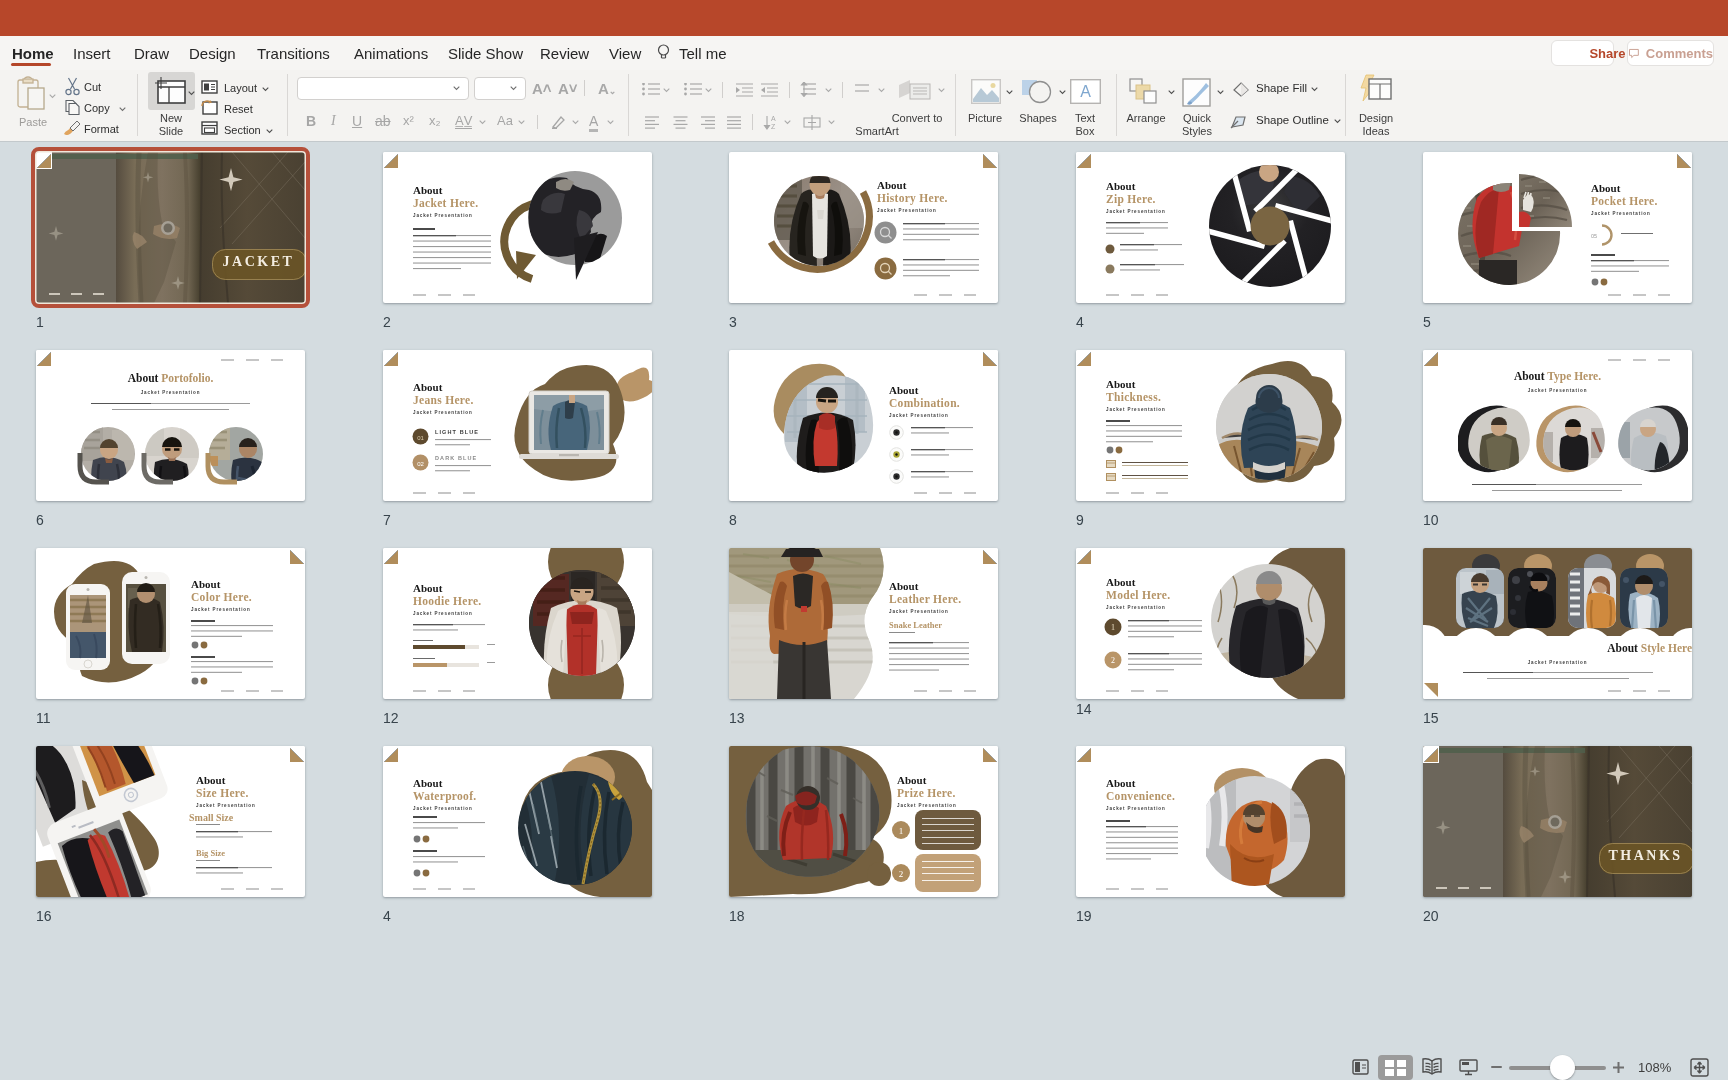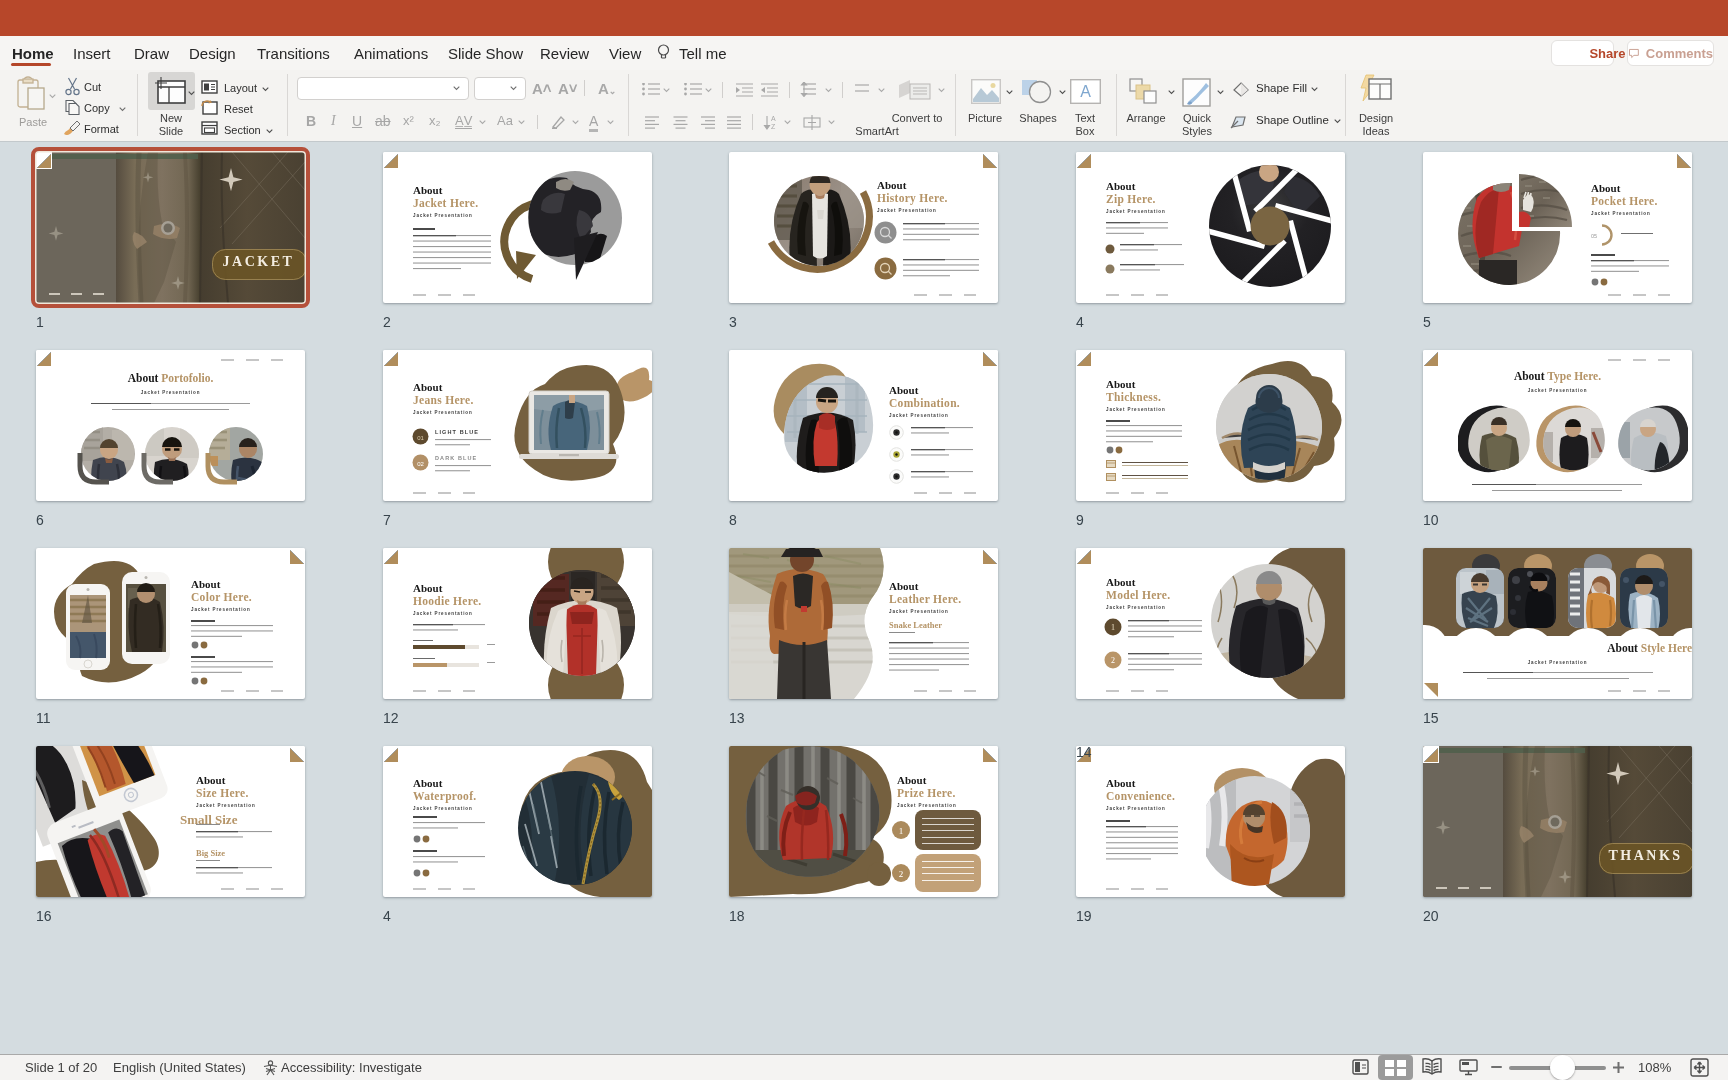--- a/index.html
+++ b/index.html
@@ -1284,21 +1284,21 @@
 </g>
 </svg>
       <svg class="abs" style="right:0;top:0" width="16" height="17" viewBox="0 0 16 17">
         <rect width="16" height="17" fill="#fff"></rect>
         <path d="M15 16 L1 16 L1 2 Z" fill="#b08d5b"></path>
         <path d="M15 16 L1 2" stroke="#8d9699" stroke-width="0.8"></path>
       </svg>
       <div class="abt" style="left:160px;top:29px;font-size:11px">About</div>
       <div class="abt" style="left:160px;top:41px;font-size:11.5px;color:#b59467;letter-spacing:.3px">Size Here.</div>
       <div class="jp" style="left:160px;top:57px">Jacket Presentation</div>
-      <div class="abs serif" style="left:144px;top:66px;font-size:13px;font-weight:bold;color:#b59467">Small Size</div>
+      <div class="abs serif" style="left:153px;top:66px;font-size:10px;font-weight:bold;color:#b59467">Small Size</div>
       <div class="abs" style="left:160px;top:78px;width:24px;height:1.2px;background:#8a8a8a"></div>
       <svg class="abs" style="left:160px;top:85px" width="76" height="10.8" viewBox="0 0 76 10.8">
         <rect x="0" y="0.00" width="76" height="1.1" fill="#9a9a9a"></rect>
         <rect x="0" y="5.40" width="47" height="1.1" fill="#9a9a9a"></rect>
         <rect x="0" y="0" width="42" height="1.3" fill="#555"></rect>
       </svg>
       <div class="abs serif" style="left:160px;top:102px;font-size:8.5px;font-weight:bold;color:#b59467">Big Size</div>
       <div class="abs" style="left:160px;top:114px;width:24px;height:1.2px;background:#8a8a8a"></div>
       <svg class="abs" style="left:160px;top:121px" width="76" height="10.8" viewBox="0 0 76 10.8">
         <rect x="0" y="0.00" width="76" height="1.1" fill="#9a9a9a"></rect>
@@ -1507,39 +1507,28 @@
     <div class="num" style="left:1076px;top:314px">4</div>
     <div class="num" style="left:1423px;top:314px">5</div>
     <div class="num" style="left:36px;top:512px">6</div>
     <div class="num" style="left:383px;top:512px">7</div>
     <div class="num" style="left:729px;top:512px">8</div>
     <div class="num" style="left:1076px;top:512px">9</div>
     <div class="num" style="left:1423px;top:512px">10</div>
     <div class="num" style="left:36px;top:710px">11</div>
     <div class="num" style="left:383px;top:710px">12</div>
     <div class="num" style="left:729px;top:710px">13</div>
-    <div class="num" style="left:1076px;top:744px">14</div>
+    <div class="num" style="left:1076px;top:701px">14</div>
     <div class="num" style="left:1423px;top:710px">15</div>
     <div class="num" style="left:36px;top:908px">16</div>
     <div class="num" style="left:383px;top:908px">4</div>
     <div class="num" style="left:729px;top:908px">18</div>
     <div class="num" style="left:1076px;top:908px">19</div>
     <div class="num" style="left:1423px;top:908px">20</div>
 
-<div id="status">
-  <span class="abs" style="left:25px;top:5px;">Slide 1 of 20</span>
-  <span class="abs" style="left:113px;top:5px;">English (United States)</span>
-  <svg class="abs" style="left:262px;top:4px;" width="17" height="18" viewBox="0 0 17 18">
-        <g fill="none" stroke="#555" stroke-width="1.1">
-          <circle cx="8.5" cy="4" r="2.1"></circle>
-          <path d="M2 7.5 L7 6.5 L10 6.5 L15 7.5 M8.5 6.5 L8.5 11 M8.5 11 L5 16 M8.5 11 L12 16 M4 12.5 L13 9.5 M4 9.5 L13 12.5"></path>
-        </g>
-      </svg>
-  <span class="abs" style="left:281px;top:5px;">Accessibility: Investigate</span>
-</div>
 
 <svg class="abs" style="left:1352px;top:1059px" width="18" height="17" viewBox="0 0 18 17">
 <rect x="1" y="1" width="15" height="14" rx="1.5" fill="none" stroke="#4f4f4f" stroke-width="1.4"></rect>
 <rect x="3" y="3" width="5" height="10" fill="#4f4f4f"></rect>
       <path d="M10 6 h4 M10 9 h4" stroke="#4f4f4f" stroke-width="1.2"></path>
     </svg>
 <div class="abs" style="left:1378px;top:1055px;width:35px;height:25px;background:#9b9b9b;border-radius:4px"></div>
 <svg class="abs" style="left:1385px;top:1060px" width="21" height="16" viewBox="0 0 21 16">
 <g fill="#fff">
         <rect x="0" y="0" width="9" height="7"></rect>

